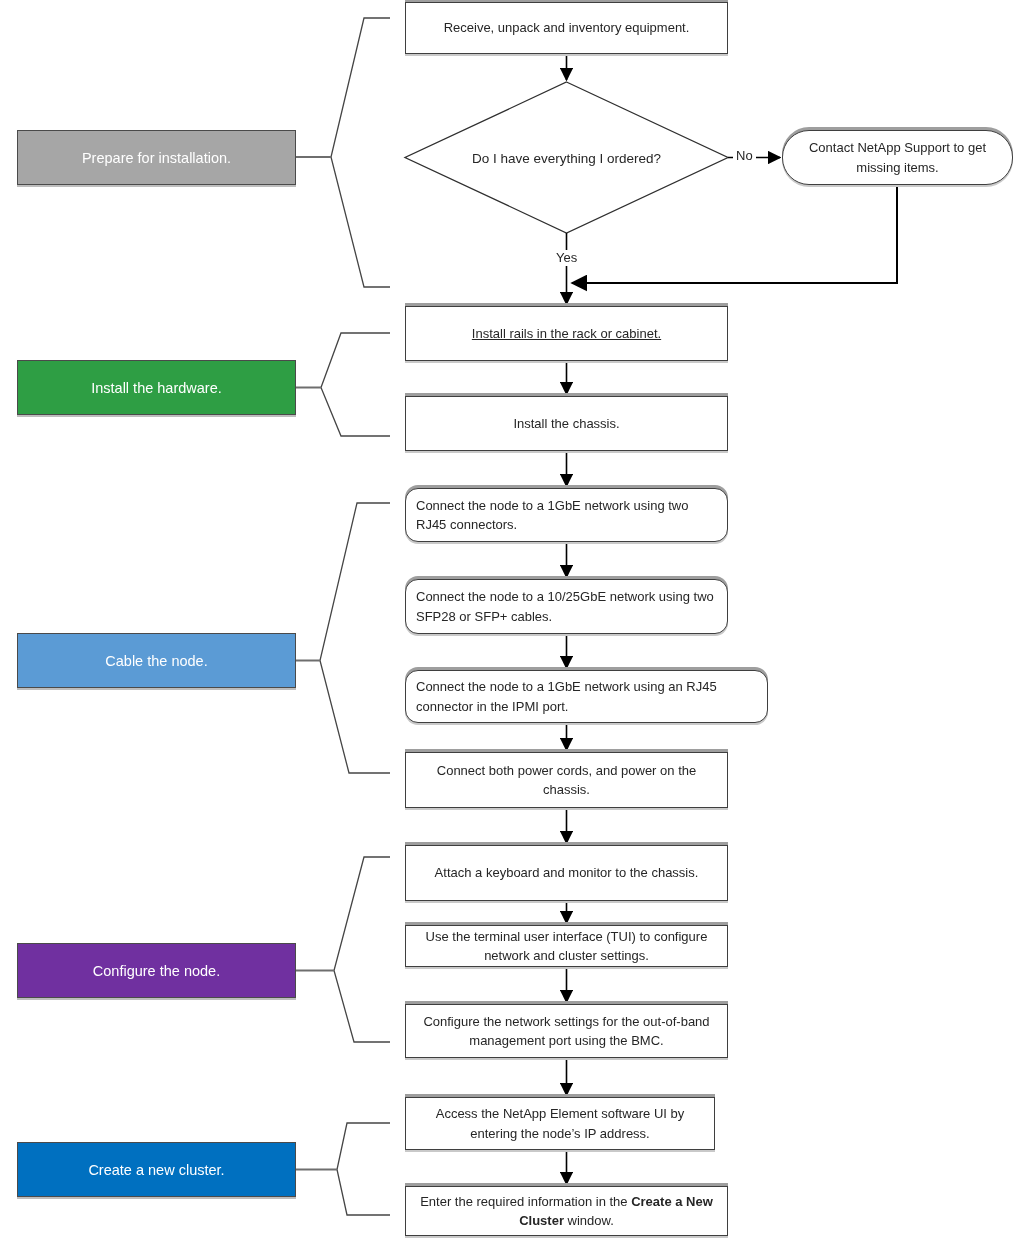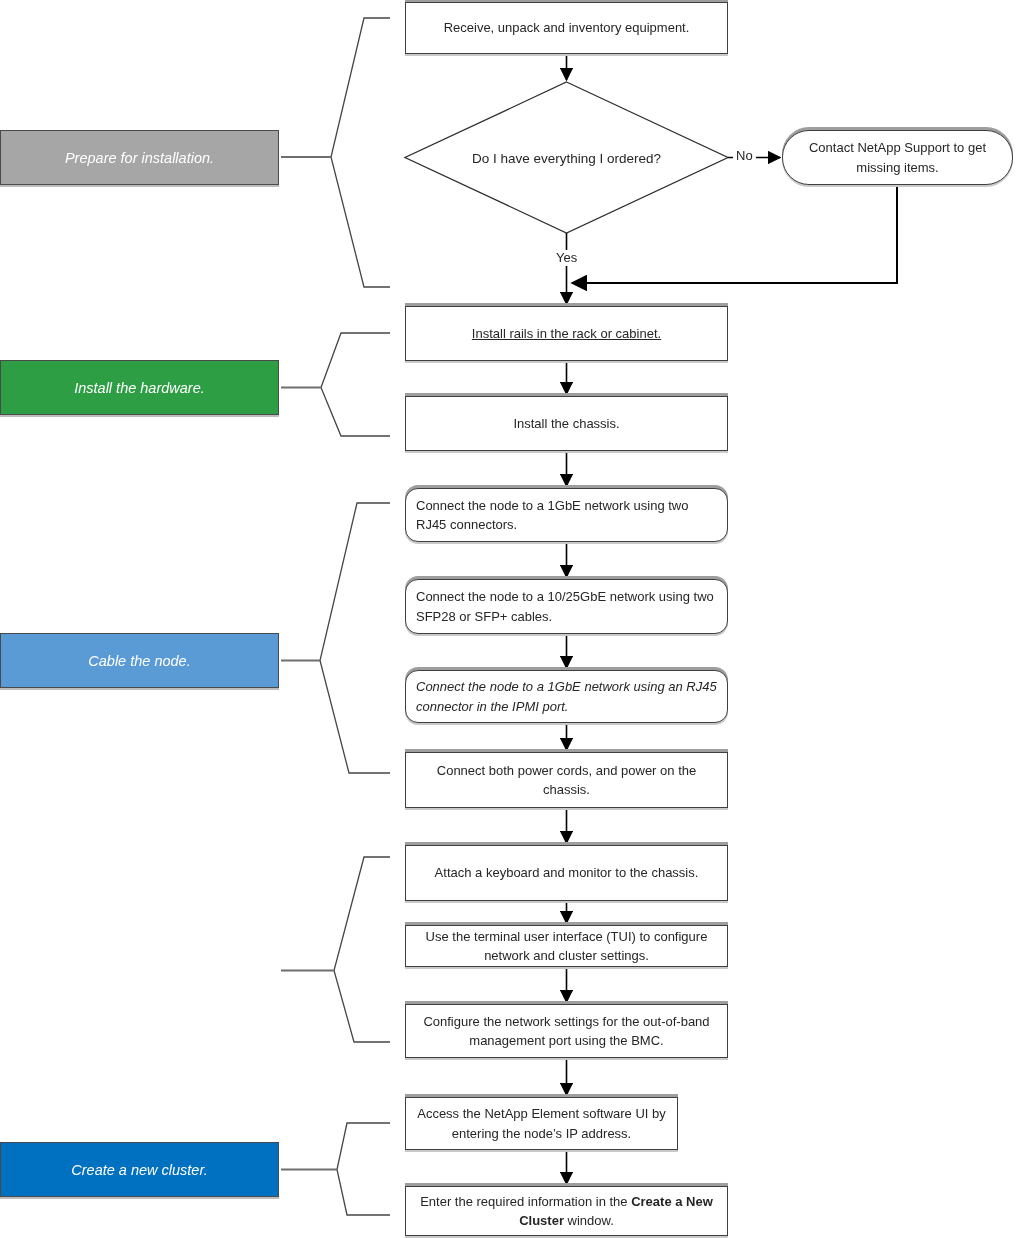--- a/index.html
+++ b/index.html
@@ -11,24 +11,24 @@
   .node{
     position:absolute;box-sizing:border-box;background:#ffffff;
     border:1px solid #3f3f3f;
     box-shadow:0 -3px 0 #9e9e9e, 0 2px 0 #c9c9c9;
     display:flex;align-items:center;justify-content:center;
     text-align:center;font-size:13px;line-height:1.5;color:#262626;
     padding:14px 8px;z-index:2;
   }
   .node.left{justify-content:flex-start;text-align:left;padding:2px 10px;border-radius:13px;}
   .phase{
-    position:absolute;box-sizing:border-box;left:0;width:279px;height:55px;
+    position:absolute;box-sizing:border-box;left:17px;width:279px;height:55px;
     border:1px solid #4a4a4a;box-shadow:0 2px 0 #bdbdbd;
     display:flex;align-items:center;justify-content:center;
-    color:#ffffff;font-size:14.5px;text-align:center;z-index:2;font-style:italic;
+    color:#ffffff;font-size:14.5px;text-align:center;z-index:2;
   }
   .diamond-label{
     position:absolute;left:416px;top:144px;width:301px;height:28px;
     display:flex;align-items:center;justify-content:center;
     font-size:13.5px;color:#262626;z-index:2;
   }
   .edge-label{
     position:absolute;background:#ffffff;font-size:13px;color:#262626;
     padding:0 3px;z-index:3;line-height:1.2;
   }
@@ -79,47 +79,48 @@
       <path d="M281,387.5 H321"></path>
       <path d="M281,660.5 H320"></path>
       <path d="M281,970.5 H334"></path>
       <path d="M281,1169.5 H337"></path>
     </g>
   </svg>
 
   <div class="phase" style="top: 130px; background-color: rgb(166, 166, 166);">Prepare for installation.</div>
   <div class="phase" style="top: 360px; background-color: rgb(46, 158, 68);">Install the hardware.</div>
   <div class="phase" style="top: 633px; background-color: rgb(91, 155, 213);">Cable the node.</div>
+  <div class="phase" style="top: 943px; background-color: rgb(112, 48, 160);">Configure the node.</div>
   <div class="phase" style="top: 1142px; background-color: rgb(0, 112, 192);">Create a new cluster.</div>
 
   <div class="node" style="left:405px;top:2px;width:323px;height:52px;">Receive, unpack and inventory equipment.</div>
 
   <div class="diamond-label">Do I have everything I ordered?</div>
 
   <div class="node" style="left:782px;top:130px;width:231px;height:55px;border-radius:27px;">Contact NetApp Support to get missing items.</div>
 
   <div class="node" style="left:405px;top:306px;width:323px;height:55px;text-decoration:underline;">Install rails in the rack or cabinet.</div>
 
   <div class="node" style="left:405px;top:396px;width:323px;height:55px;">Install the chassis.</div>
 
   <div class="node left" style="left:405px;top:488px;width:323px;height:54px;">Connect the node to a 1GbE network using two RJ45 connectors.</div>
 
   <div class="node left" style="left:405px;top:579px;width:323px;height:55px;">Connect the node to a 10/25GbE network using two SFP28 or SFP+ cables.</div>
 
-  <div class="node left" style="left:405px;top:670px;width:323px;height:53px;font-style:italic;">Connect the node to a 1GbE network using an RJ45 connector in the IPMI port.</div>
+  <div class="node left" style="left:405px;top:670px;width:363px;height:53px;">Connect the node to a 1GbE network using an RJ45 connector in the IPMI port.</div>
 
   <div class="node" style="left:405px;top:752px;width:323px;height:56px;">Connect both power cords, and power on the chassis.</div>
 
   <div class="node" style="left:405px;top:845px;width:323px;height:56px;">Attach a keyboard and monitor to the chassis.</div>
 
   <div class="node" style="left:405px;top:925px;width:323px;height:42px;">Use the terminal user interface (TUI) to configure network and cluster settings.</div>
 
   <div class="node" style="left:405px;top:1004px;width:323px;height:54px;">Configure the network settings for the out-of-band management port using the BMC.</div>
 
-  <div class="node" style="left:405px;top:1097px;width:273px;height:53px;">Access the NetApp Element software UI by entering the node’s IP address.</div>
+  <div class="node" style="left:405px;top:1097px;width:310px;height:53px;">Access the NetApp Element software UI by entering the node’s IP address.</div>
 
   <div class="node" style="left:405px;top:1186px;width:323px;height:50px;">
     <span><span>Enter the required information in the </span><span class="b">Create a New Cluster</span><span> window.</span></span>
   </div>
 
   <div class="edge-label" style="left:733px;top:148px;">No</div>
   <div class="edge-label" style="left:553px;top:250px;">Yes</div>
 
 </div>
 

